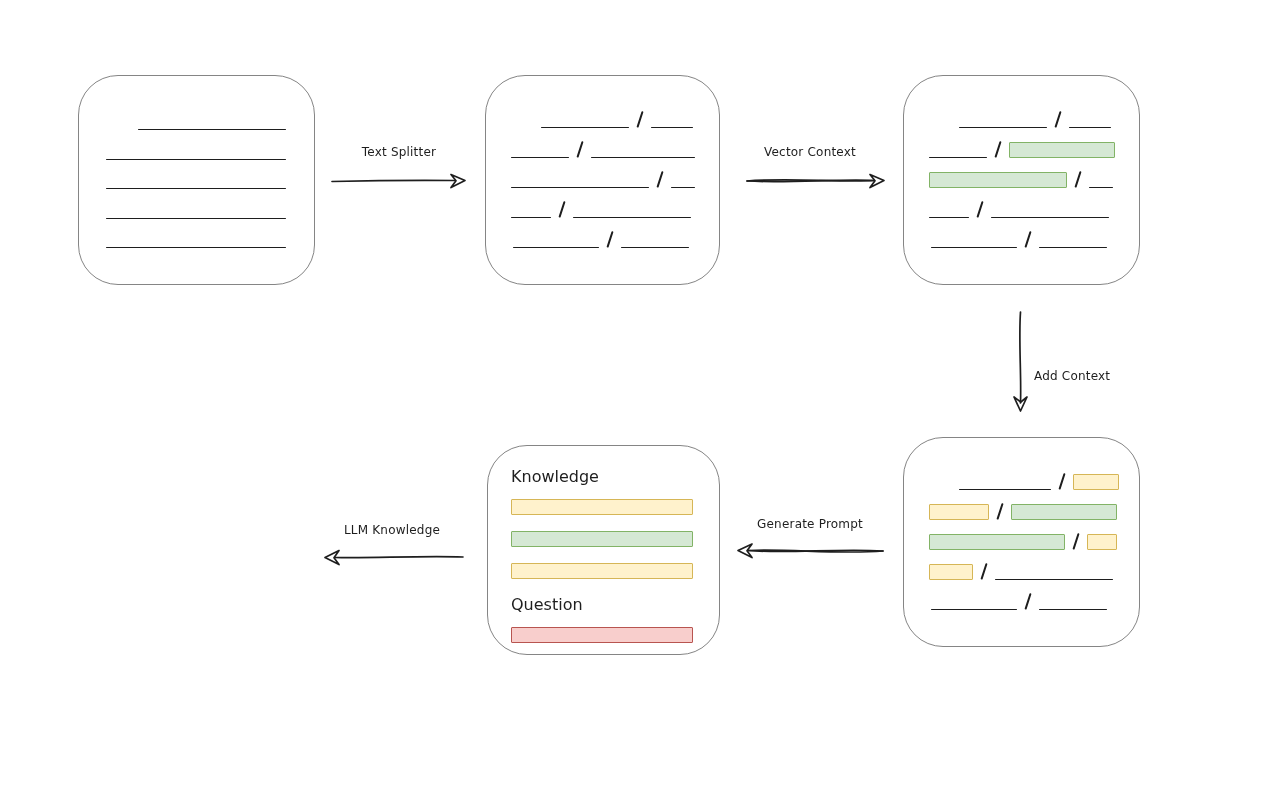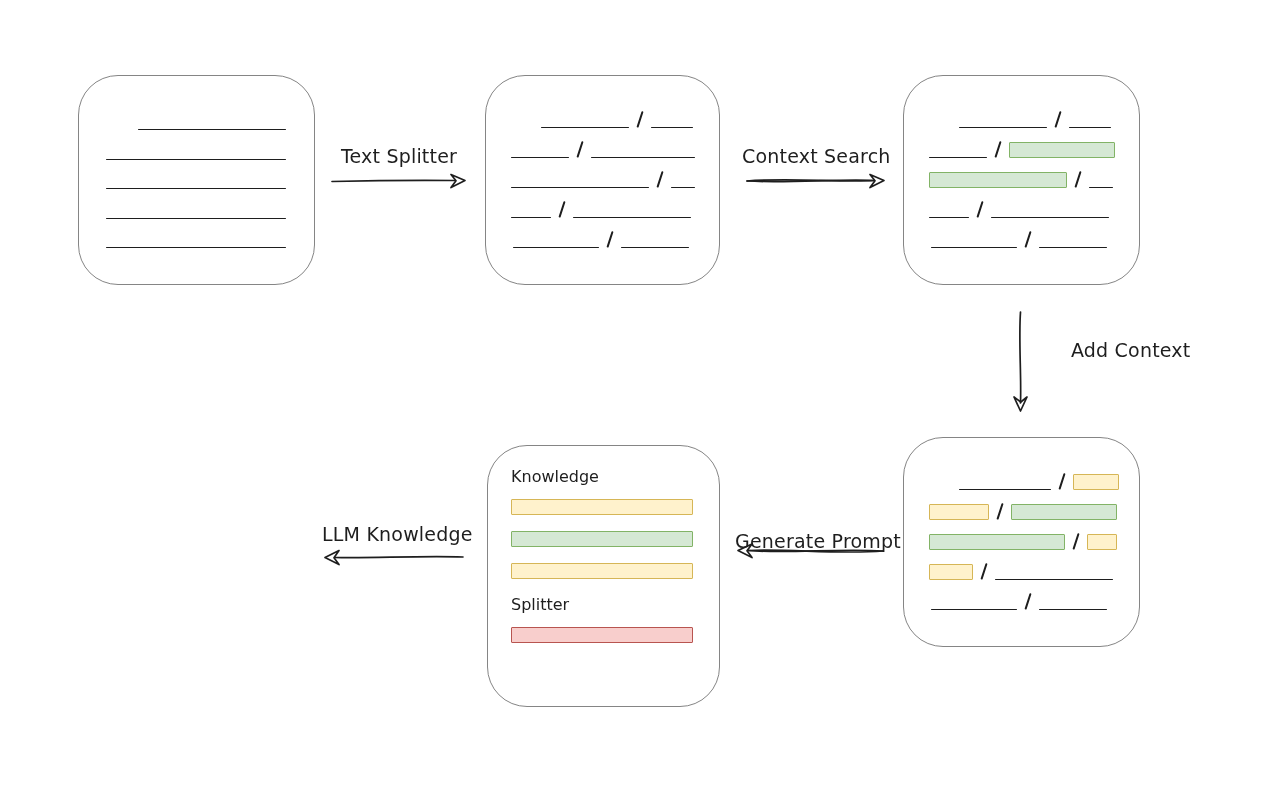--- a/index.html
+++ b/index.html
@@ -65,21 +65,21 @@
     border-radius: 2px;
     transform: rotate(18deg);
   }
   .seg-green, .seg-yellow, .seg-red { height: 16px; border-radius: 1px; }
   .seg-green  { background: var(--green-fill);  border: 1.6px solid var(--green-border); }
   .seg-yellow { background: var(--yellow-fill); border: 1.6px solid var(--yellow-border); }
   .seg-red    { background: var(--red-fill);    border: 1.6px solid var(--red-border); }
 
   .diagram-label {
     position: absolute;
-    font-size: 19px;
+    font-size: 12px;
     letter-spacing: 0.2px;
     color: var(--ink);
     white-space: nowrap;
   }
   .centered { text-align: center; }
 
   .arrow { position: absolute; overflow: visible; }
   .arrow path {
     fill: none;
     stroke: var(--ink);
@@ -190,35 +190,35 @@
           <div class="seg-row" style="margin-left: 2px;">
             <span class="seg seg-line" style="width: 86px;"></span>
             <span class="seg seg-slash"></span>
             <span class="seg seg-line" style="width: 68px;"></span>
           </div>
         </div>
     </div>
   </div>
 
 
-  <div class="box" style="left:487px; top:445px; width:233px; height:262px;">
+  <div class="box" style="left:487px; top:445px; width:233px; height:210px;">
     <div class="box-inner prompt-inner" style="left:23px;">
       <div class="box-title">Knowledge</div>
       <div class="prompt-bars">
           <div class="seg-row">
             <span class="seg seg-yellow" style="width: 182px;"></span>
           </div>
           <div class="seg-row">
             <span class="seg seg-green" style="width: 182px;"></span>
           </div>
           <div class="seg-row">
             <span class="seg seg-yellow" style="width: 182px;"></span>
           </div>
         </div>
-      <div class="box-title question-title">Splitter</div>
+      <div class="box-title question-title">Question</div>
       <div class="prompt-bars">
           <div class="seg-row">
             <span class="seg seg-red" style="width: 182px;"></span>
           </div>
         </div>
     </div>
   </div>
 
   <div class="box" style="left:903px; top:437px; width:237px; height:210px;">
     <div class="box-inner">
@@ -251,34 +251,34 @@
         </div>
     </div>
   </div>
 
   <div class="diagram-label centered" style="left:330px; top:145px; width:138px;">Text Splitter</div>
   <svg class="arrow" style="left:330px; top:169px;" width="140" height="24" viewBox="0 0 140 24">
     <path d="M 2 12.5 C 40 11.6 90 11.2 125 11.5"></path>
     <path d="M 121 5.5 L 135 11.5 L 121 18.5 L 126 11.8 Z"></path>
   </svg>
 
-  <div class="diagram-label centered" style="left:742px; top:145px; width:136px;">Context Search</div>
+  <div class="diagram-label centered" style="left:742px; top:145px; width:136px;">Vector Context</div>
   <svg class="arrow" style="left:745px; top:168px;" width="144" height="26" viewBox="0 0 144 26">
     <path d="M 2 13 C 45 9.5 95 14.5 129 12.5"></path>
     <path d="M 2 13 C 45 15.5 95 10.5 129 12.5"></path>
     <path d="M 125 6.5 L 139 12.5 L 125 19.5 L 130 12.8 Z"></path>
   </svg>
 
-  <div class="diagram-label" style="left:1034px; top:339px;margin-left:37px;">Add Context</div>
+  <div class="diagram-label" style="left:1034px; top:369px;">Add Context</div>
   <svg class="arrow" style="left:1008px; top:310px;" width="26" height="108" viewBox="0 0 26 108">
     <path d="M 12.5 2 C 10.5 30 13.5 65 12.5 93"></path>
     <path d="M 6 87 L 12.5 101 L 19 87 L 12.8 92 Z"></path>
   </svg>
 
-  <div class="diagram-label centered" style="left:735px; top:517px; width:150px;margin-top:13px;">Generate Prompt</div>
+  <div class="diagram-label centered" style="left:735px; top:517px; width:150px;">Generate Prompt</div>
   <svg class="arrow" style="left:733px; top:539px;" width="152" height="26" viewBox="0 0 152 26">
     <path d="M 150 12 C 105 9 55 15 15 11.5"></path>
     <path d="M 150 12 C 105 15.5 55 9.5 15 11.5"></path>
     <path d="M 19 5 L 5 11.5 L 19 18.5 L 14 11.8 Z"></path>
   </svg>
 
   <div class="diagram-label centered" style="left:322px; top:523px; width:140px;">LLM Knowledge</div>
   <svg class="arrow" style="left:320px; top:546px;" width="145" height="24" viewBox="0 0 145 24">
     <path d="M 143 11 C 100 9.5 50 12.5 15 11.5"></path>
     <path d="M 19 4.5 L 5 11.5 L 19 18.5 L 14 11.7 Z"></path>

